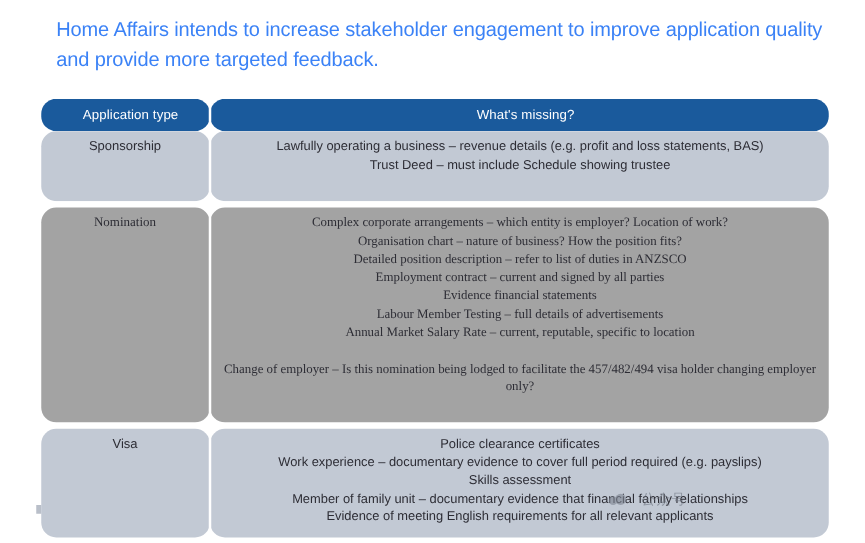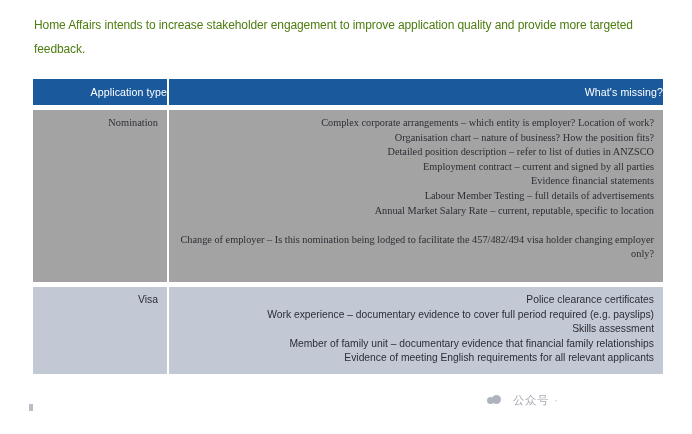--- a/index.html
+++ b/index.html
@@ -20,48 +20,49 @@
     position: absolute;
     left: 0; top: 0;
     width: 692px;
     height: 434px;
     background: #ffffff;
   }
 
   
   #heading {
     position: absolute;
-    left: 34px;
+    left: 45px;
     top: 13px;
     width: 628px;
-    font-size: 12px;
+    font-size: 16px;
     line-height: 24px;
-    color: #4d7c0f;
+    color: #3b82f6;
     letter-spacing: -0.1px;
     white-space: pre-wrap;
   }
 
   
   #table {
     position: absolute;
     left: 33px;
     top: 79px;
     width: 630px;
     border-collapse: collapse;
     table-layout: fixed;
   }
 
   #table col.c1 { width: 135px; }
   #table col.c2 { width: 495px; }
 
   #table th, #table td {
     padding: 0;
     vertical-align: top;
-    text-align: right;
+    text-align: center;
     font-weight: normal;
+    border-radius: 12px;
   }
 
   
   .hdr-cell {
     background: #1a5a9c;
     color: #ffffff;
     font-size: 10.6px;
     font-weight: bold;
     height: 26px;
     line-height: 26px;
@@ -167,20 +168,29 @@
       <col class="c2">
     </colgroup>
     <thead>
       <tr>
         <th class="hdr-cell">Application type</th>
         <th class="hdr-cell last">What's missing?</th>
       </tr>
     </thead>
     <tbody>
 
+      <tr class="r-sponsorship">
+        <td class="body-cell shade-dark label-cell">Sponsorship</td>
+        <td class="body-cell shade-dark last">
+          <div class="cell-lines">
+            <div>Lawfully operating a business – revenue details (e.g. profit and loss statements, BAS)</div>
+            <div>Trust Deed – must include Schedule showing trustee</div>
+          </div>
+        </td>
+      </tr>
 
       <tr class="row-sep">
         <td></td>
         <td></td>
       </tr>
 
       <tr class="r-nomination">
         <td class="body-cell shade-light label-cell">Nomination</td>
         <td class="body-cell shade-light last">
           <div class="cell-lines">

